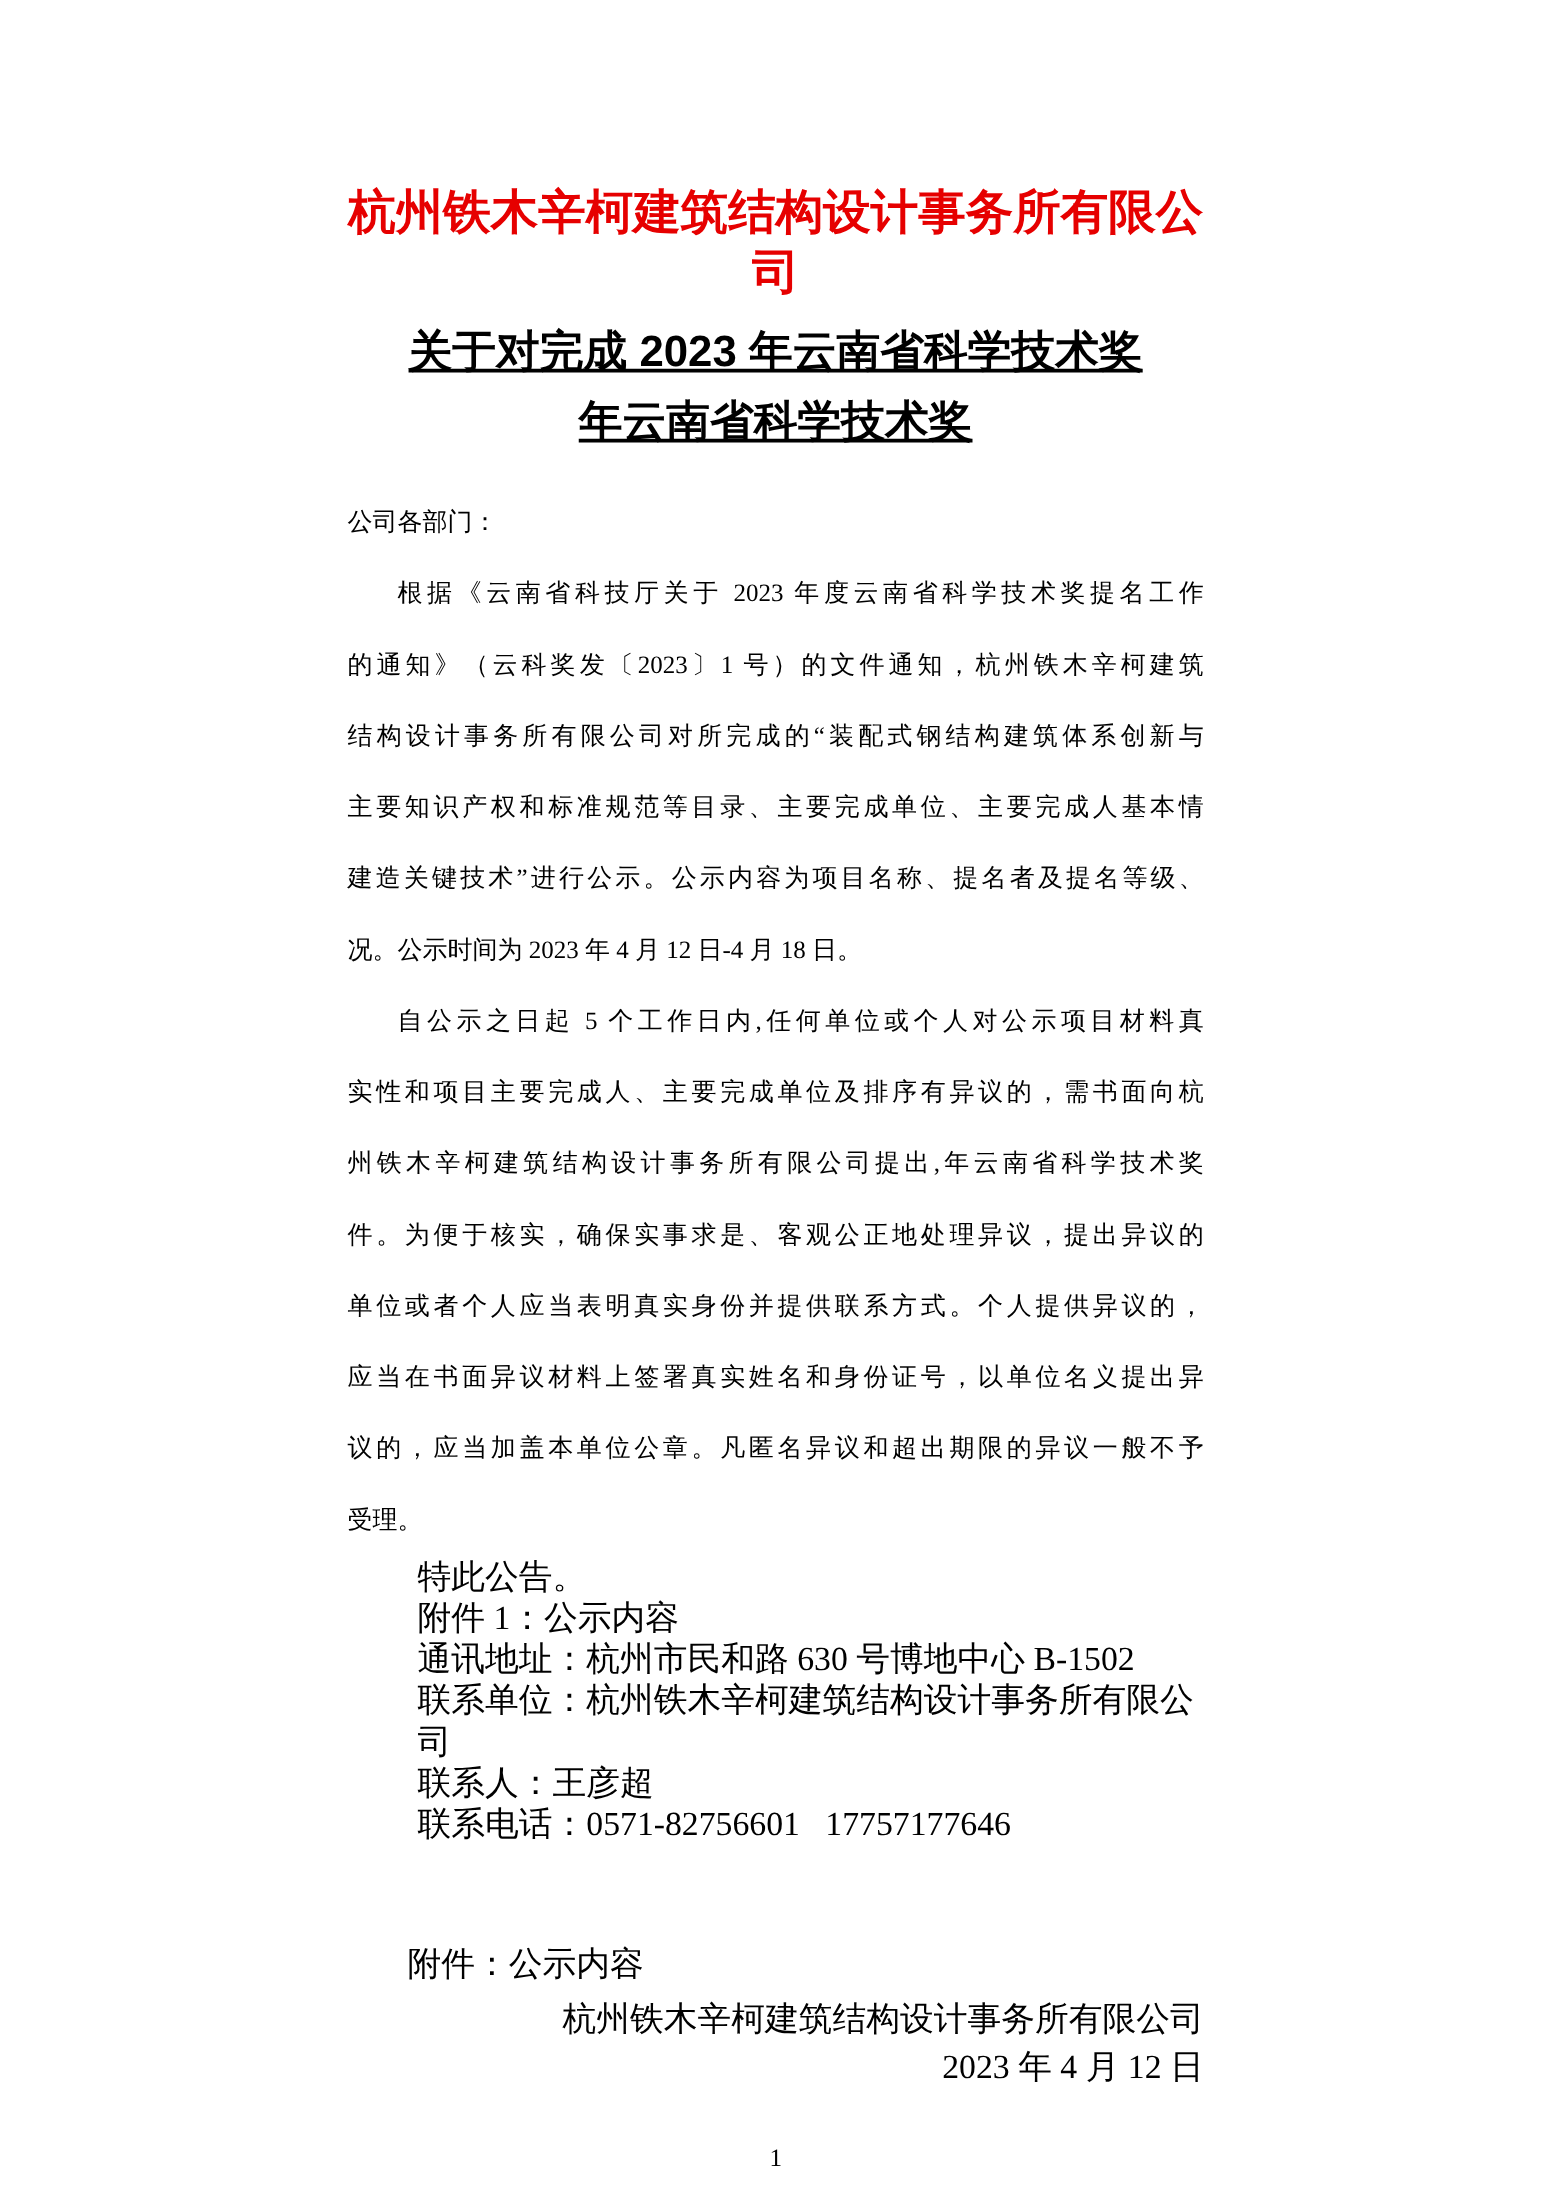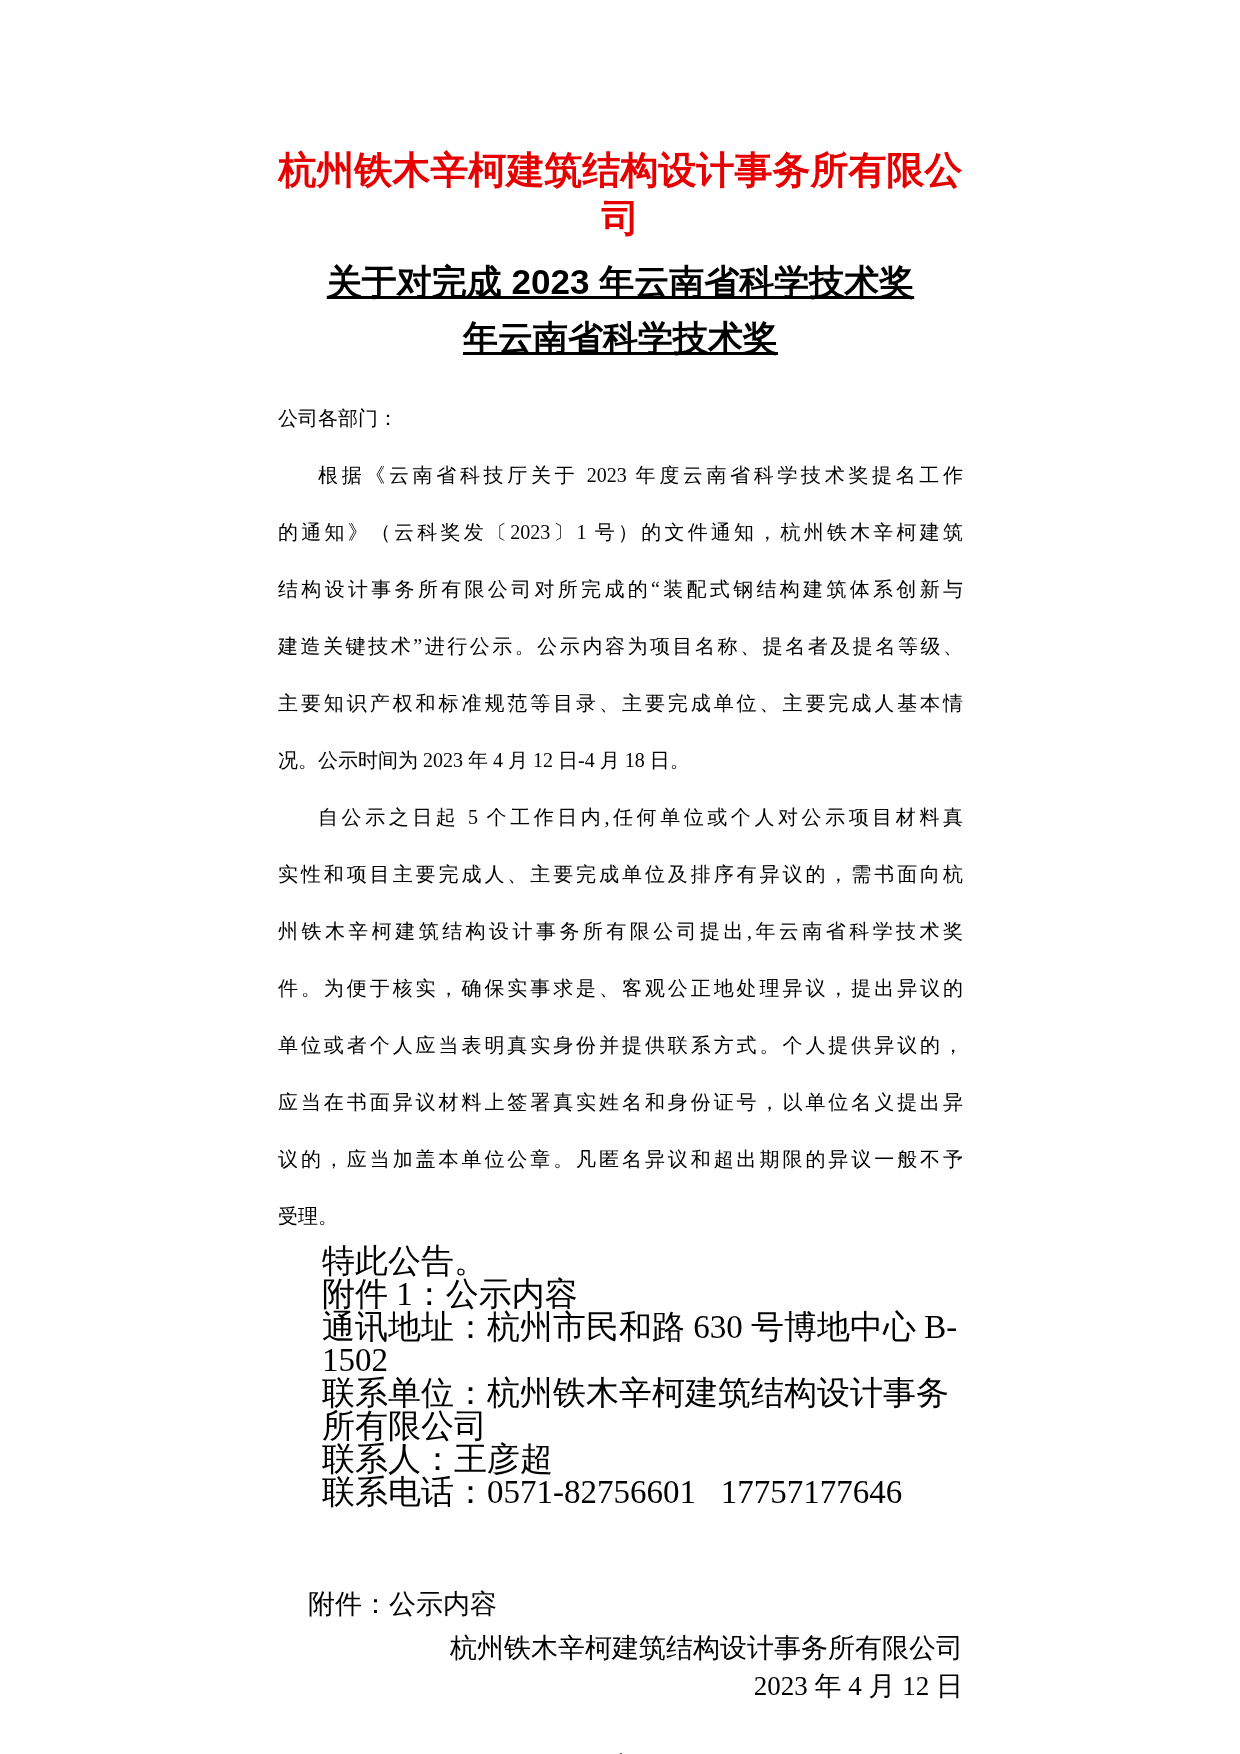--- a/index.html
+++ b/index.html
@@ -43,28 +43,28 @@
   }
   .bline { 
     text-align: left;
   }
   .jline {
     text-align: justify;
     text-align-last: justify;
   }
   .indent { text-indent: 2em; }
   .closing {
-    margin-left: 44px;
-    font-size: 33px;
+    margin-left: 56px;
+    font-size: 27px;
     line-height: 33px;
   }
   .closing .cline { white-space: pre-wrap; }
   .attach-note {
     margin-top: 78px;
-    margin-left: 30px;
+    margin-left: 48px;
     font-size: 27px;
     line-height: 34px;
   }
   .sign {
     margin-top: 8px;
     font-size: 27px;
     line-height: 38px;
     text-align: right;
   }
   .page-num {
@@ -84,22 +84,22 @@
     <div class="doc-title">关于对完成 2023 年云南省科学技术奖</div>
 
     <div class="doc-title">年云南省科学技术奖</div>
 
     <div class="body-text">
       <div class="bline">公司各部门：</div>
 
       <div class="bline jline indent">根据《云南省科技厅关于 2023 年度云南省科学技术奖提名工作</div>
       <div class="bline jline">的通知》（云科奖发〔2023〕1 号）的文件通知，杭州铁木辛柯建筑</div>
       <div class="bline jline">结构设计事务所有限公司对所完成的“装配式钢结构建筑体系创新与</div>
+      <div class="bline jline">主要知识产权和标准规范等目录、主要完成单位、主要完成人基本情</div>
       <div class="bline jline">建造关键技术”进行公示。公示内容为项目名称、提名者及提名等级、</div>
-      <div class="bline jline">主要知识产权和标准规范等目录、主要完成单位、主要完成人基本情</div>
       <div class="bline">况。公示时间为 2023 年 4 月 12 日-4 月 18 日。</div>
 
       <div class="bline jline indent">自公示之日起 5 个工作日内,任何单位或个人对公示项目材料真</div>
       <div class="bline jline">实性和项目主要完成人、主要完成单位及排序有异议的，需书面向杭</div>
       <div class="bline jline">州铁木辛柯建筑结构设计事务所有限公司提出,年云南省科学技术奖</div>
       <div class="bline jline">件。为便于核实，确保实事求是、客观公正地处理异议，提出异议的</div>
       <div class="bline jline">单位或者个人应当表明真实身份并提供联系方式。个人提供异议的，</div>
       <div class="bline jline">应当在书面异议材料上签署真实姓名和身份证号，以单位名义提出异</div>
       <div class="bline jline">议的，应当加盖本单位公章。凡匿名异议和超出期限的异议一般不予</div>
       <div class="bline">受理。</div>

